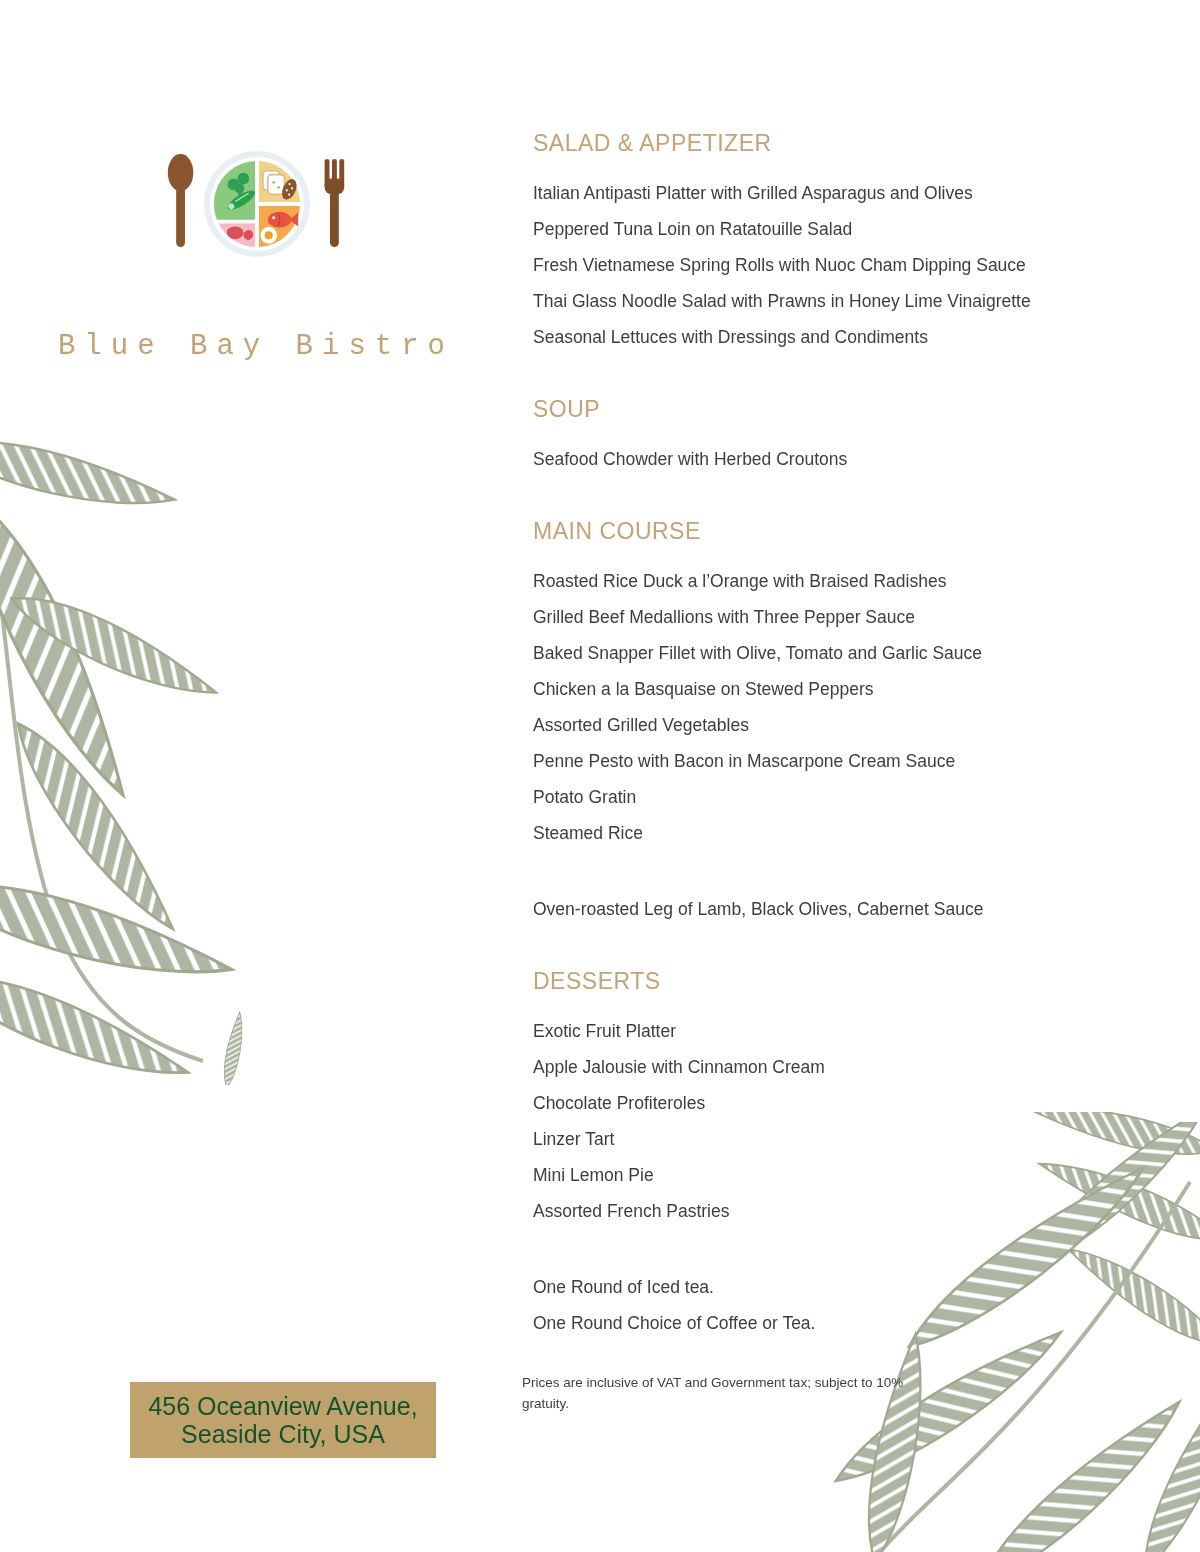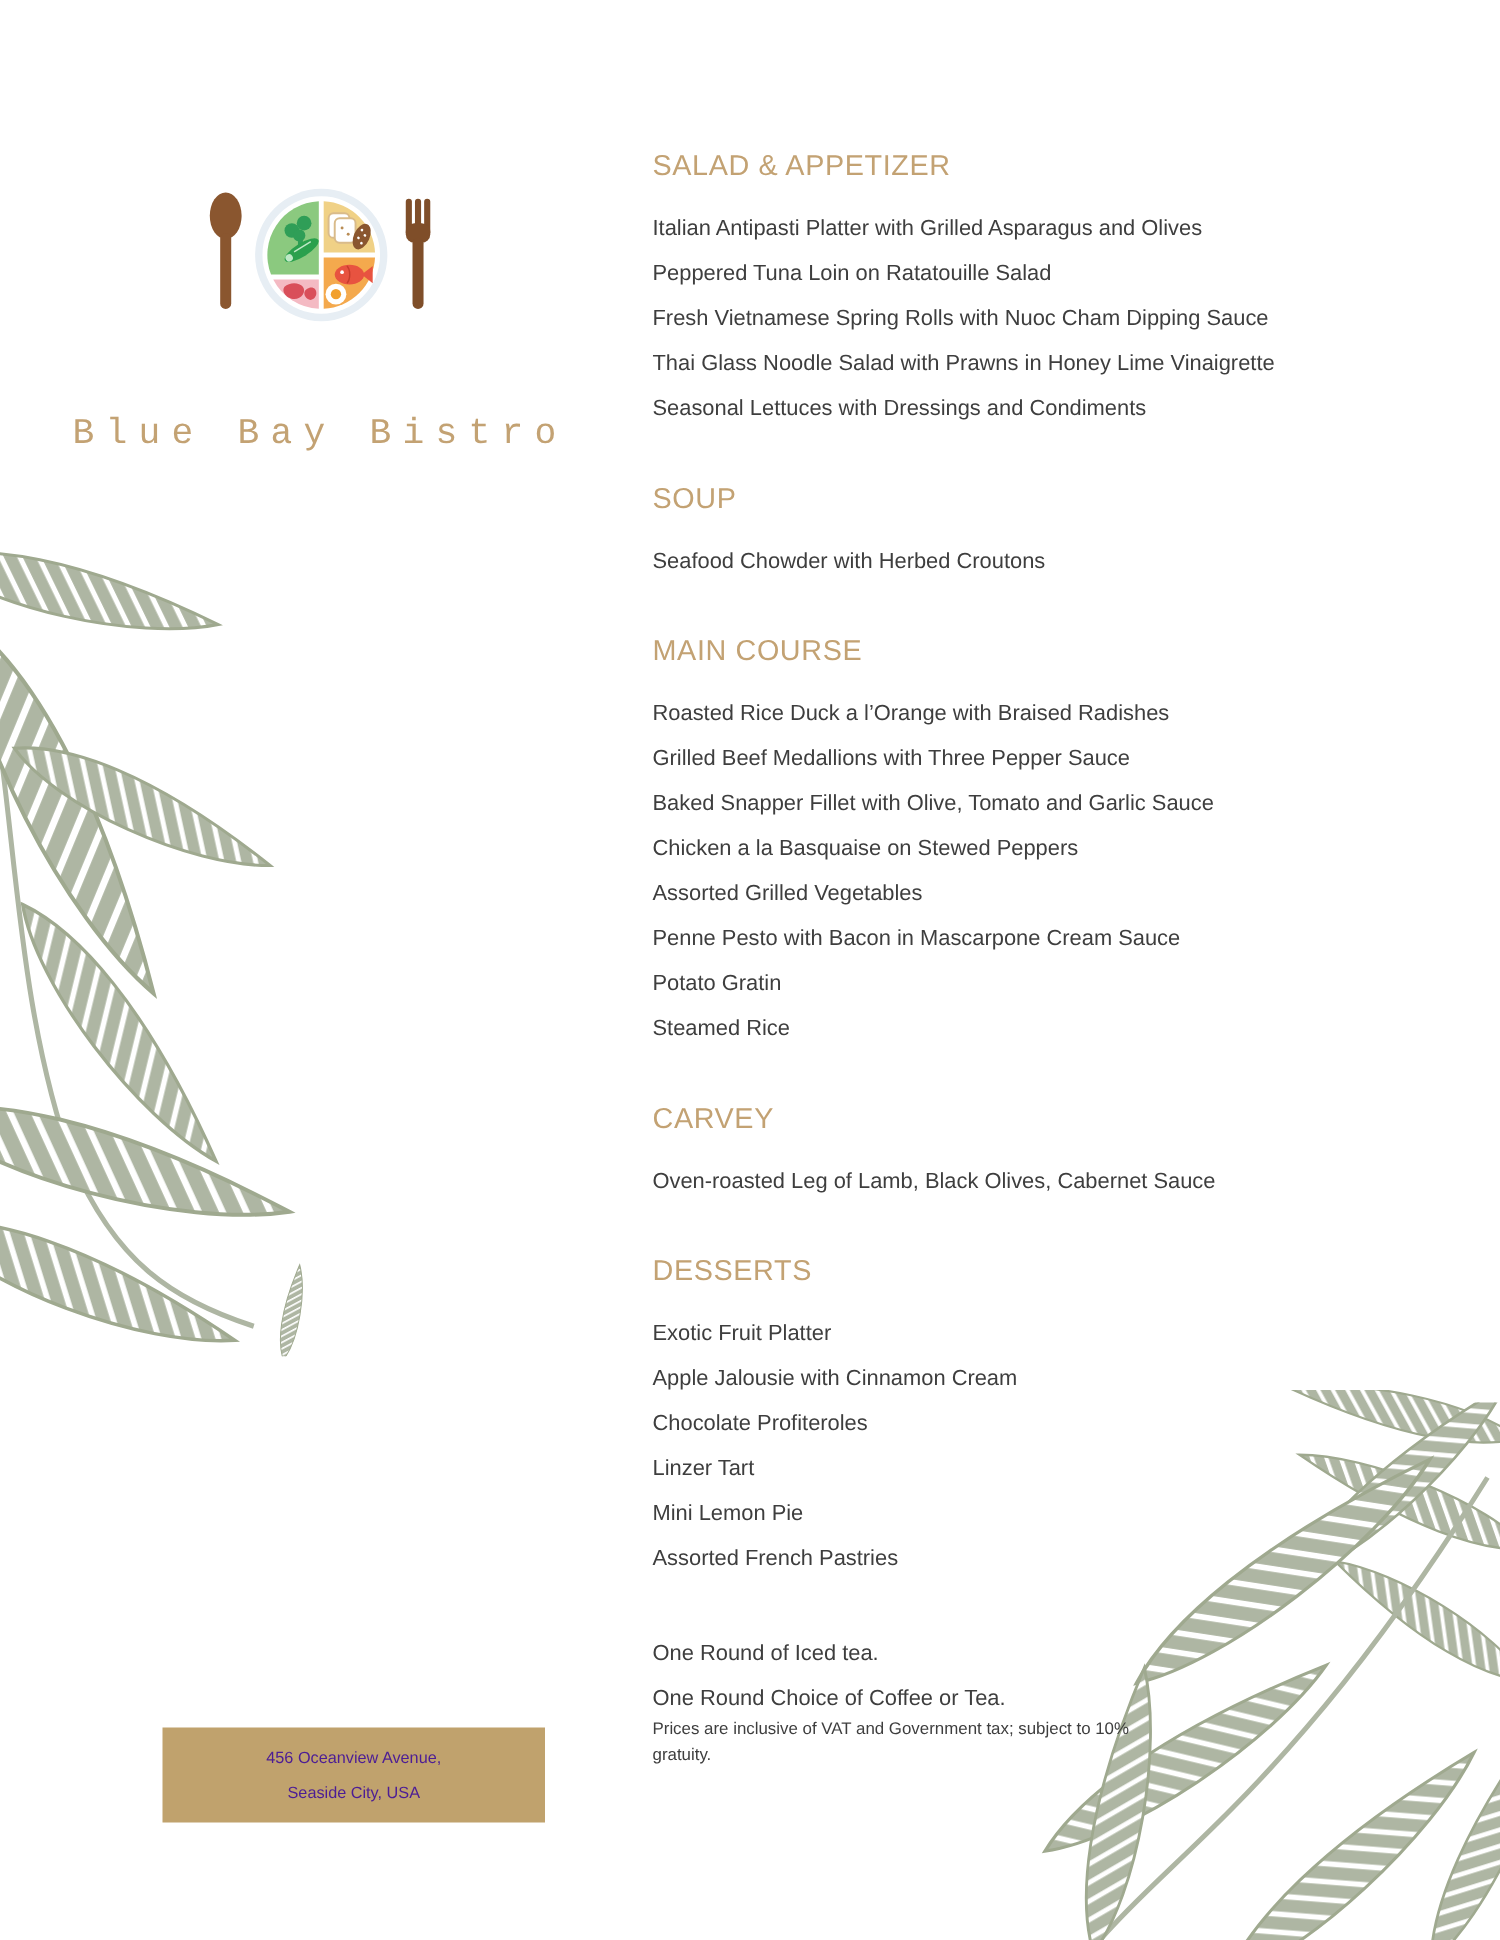--- a/index.html
+++ b/index.html
@@ -14,27 +14,27 @@
   .leaves-bottom-right { right:0; bottom:0; }
   
   .logo { position:absolute; left:159px; top:134px; width:196px; height:140px; z-index:1; }
   .brand-title {
     position:absolute; left:0; top:330px; width:512px; z-index:1;
     text-align:center; font-size:29px; letter-spacing:9px;
     color:var(--gold,#c3a273); font-weight:400; white-space:nowrap;font-family:Liberation Mono, monospace;
   }
   .address-box {
     position:absolute; left:130px; top:1382px; width:306px; height:76px; z-index:1;
-    background:var(--address-bg,#c0a26d); color:#4c1d95;
+    background:var(--address-bg,#c0a26d); color:#14532d;
     display:flex; flex-direction:column; align-items:center; justify-content:center;
-    font-size:13px; line-height:28px; text-align:right;
+    font-size:25px; line-height:28px; text-align:right;
   }
   
   .menu-col { position:absolute; left:522px; top:118px; width:566px; z-index:1; }
-  .menu-section { margin:0; }
+  .menu-section { margin:11px; }
   .menu-section + .menu-section { margin-top:40px; }
   .section-title {
     margin:0; font-weight:400; font-size:23px; line-height:28px;
     color:var(--gold,#c3a273); letter-spacing:0.5px;
   }
   .items { margin-top:18px; }
   .menu-section.no-title .items { margin-top:0; }
   .menu-item {
     margin:0; font-size:17.5px; line-height:36px; color:var(--body-text,#3e3e3e);
   }
@@ -177,21 +177,20 @@
           <p class="menu-item">Grilled Beef Medallions with Three Pepper Sauce</p>
           <p class="menu-item">Baked Snapper Fillet with Olive, Tomato and Garlic Sauce</p>
           <p class="menu-item">Chicken a la Basquaise on Stewed Peppers</p>
           <p class="menu-item">Assorted Grilled Vegetables</p>
           <p class="menu-item">Penne Pesto with Bacon in Mascarpone Cream Sauce</p>
           <p class="menu-item">Potato Gratin</p>
           <p class="menu-item">Steamed Rice</p>
         </div>
       </section>
       <section class="menu-section">
-        <h2 class="section-title">CARVEY</h2>
         <div class="items">
           <p class="menu-item">Oven-roasted Leg of Lamb, Black Olives, Cabernet Sauce</p>
         </div>
       </section>
       <section class="menu-section">
         <h2 class="section-title">DESSERTS</h2>
         <div class="items">
           <p class="menu-item">Exotic Fruit Platter</p>
           <p class="menu-item">Apple Jalousie with Cinnamon Cream</p>
           <p class="menu-item">Chocolate Profiteroles</p>

